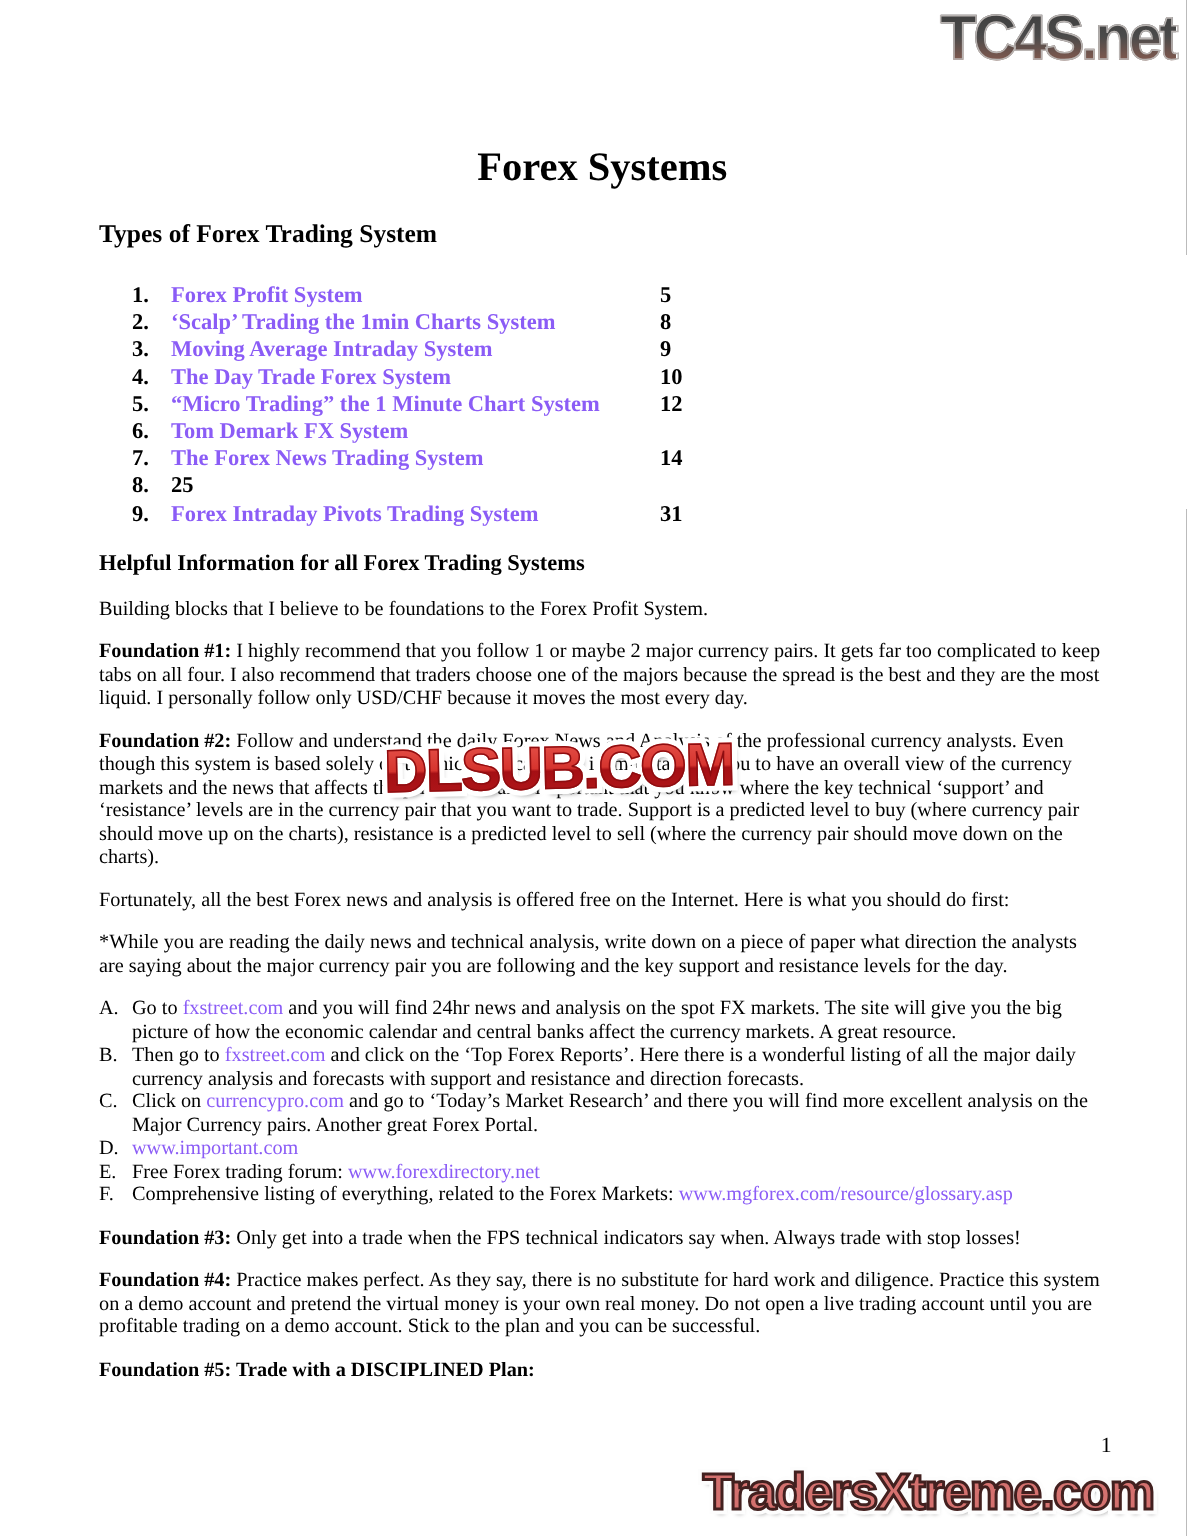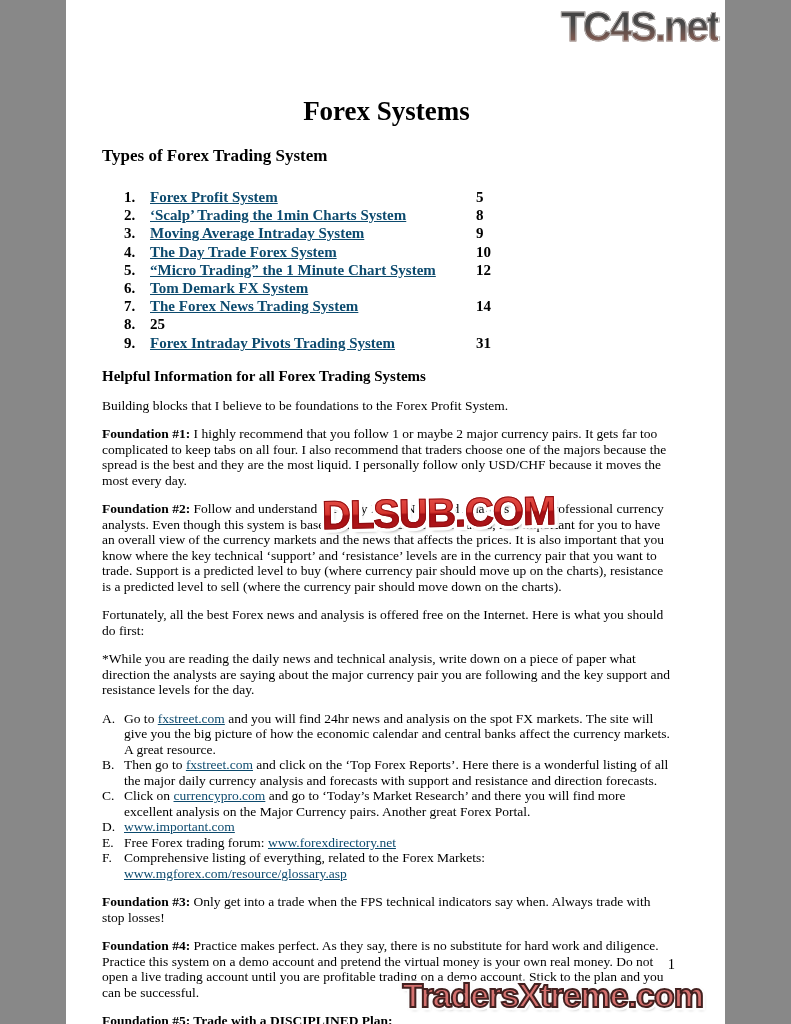--- a/index.html
+++ b/index.html
@@ -1,25 +1,25 @@
 <!DOCTYPE html>
 <html><head>
 <meta charset="utf-8">
 <style>
   html,body{margin:0;padding:0;background:#888;}
   .page{
     position:relative;
-    width:659px;height:1024px;
+    width:791px;height:1024px;
     background:#fff;
     font-family:"Liberation Serif", serif;
     color:#000;
     overflow:hidden;
     margin:0 auto;
   }
-  .content{padding:96px 54px 0 36px;}
+  .content{padding:96px 54px 0 66px;}
 
   
   .tc4s{
     position:absolute;top:4px;right:7px;
     font-family:"Liberation Sans", sans-serif;
     font-weight:800;font-size:40px;letter-spacing:-2px;
     background:linear-gradient(180deg,#3c3c3c 0%,#4a4a4a 45%,#7a574e 75%,#9c6d5f 100%);
     -webkit-background-clip:text;background-clip:text;
     color:transparent;
     -webkit-text-stroke:1px #b9b4b2;
@@ -31,21 +31,21 @@
     font-size:27px;font-weight:bold;line-height:30px;
   }
   h2.toc-heading{
     margin:20px 0 0;font-size:17px;font-weight:bold;line-height:20px;
   }
   .toc{margin:22px 0 0 22px;}
   .toc-row{
     display:grid;grid-template-columns:26px 326px auto;
     font-size:15px;font-weight:bold;line-height:18.2px;
   }
-  a.toc-link, a.body-link{color:#0c4a6e;text-decoration:underline;cursor:pointer;}
+  a.toc-link, a.body-link{color:#8b5cf6;cursor:pointer;}
   a.toc-link{font-weight:bold;}
 
   h3.section-heading{margin:15px 0 0;font-size:15px;font-weight:bold;line-height:18px;}
   p.body{margin:13px 0 0;font-size:13.5px;line-height:15.5px;}
   p.body b{font-weight:bold;}
 
   .resources{margin:13px 0 0;}
   .res-row{
     display:grid;grid-template-columns:22px 1fr;
     font-size:13.5px;line-height:15.5px;

